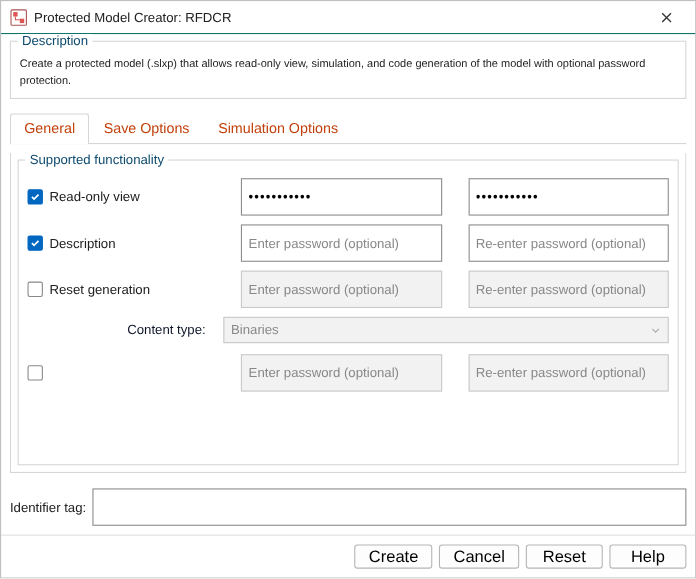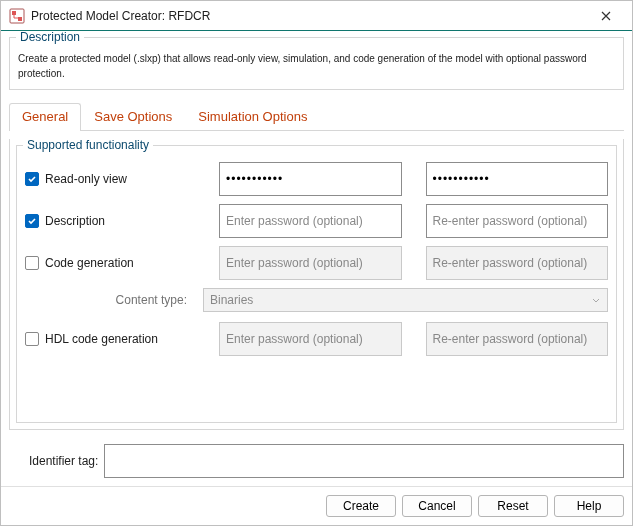--- a/index.html
+++ b/index.html
@@ -83,30 +83,30 @@
   }
   input.textfield:disabled { background: #f2f2f2; color: #888; border-color: #c9c9c9; }
   input.textfield::placeholder { color: #888; }
   input.textfield.pw { letter-spacing: 1px; }
   .select {
     height: 24px; border: 1px solid #c9c9c9; background: #f2f2f2;
     display: flex; align-items: center; justify-content: space-between;
     padding: 4px 6px; color: #888; cursor: default;
   }
   .content-type-row { display: grid; grid-template-columns: 170px 1fr; gap: 8px; align-items:center; margin-bottom: 10px; margin-top: 6px;}
-  .content-type-label { text-align: right; padding-right: 8px; color: #737373; }
-  .id-row { display: flex; align-items: center; gap: 6px; padding-top: 6px; margin-left: 20px; }
+  .content-type-label { text-align: right; padding-right: 8px; color: #0f172a; }
+  .id-row { display: flex; align-items: center; gap: 6px; padding-top: 6px; }
   .id-row input { flex: 1; }
   .buttonbar {
     display: flex; justify-content: flex-end; gap: 6px;
     padding: 8px; border-top: 1px solid #e0e0e0;
   }
   .btn {
     min-width: 70px; height: 22px; border: 1px solid #b5b5b5; background: #fdfdfd;
-    border-radius: 3px; cursor: pointer; font-family: inherit; font-size: 12px; padding: 0 12px;
+    border-radius: 3px; cursor: pointer; font-family: inherit; font-size: 15px; padding: 0 12px;
   }
 </style>
 </head>
 <body>
 
 <div class="window">
   <div class="titlebar">
     <span class="appicon">
       <svg width="16" height="16" viewBox="0 0 16 16">
         <rect x="1" y="1" width="14" height="14" rx="1" fill="#fff" stroke="#a55" stroke-width="1"></rect>
@@ -165,42 +165,41 @@
             </label>
             <input type="text" class="textfield" placeholder="Enter password (optional)" style="">
             <input type="text" class="textfield" placeholder="Re-enter password (optional)" style="">
           </div>
 
           <div class="row">
             <label class="check-label">
               <span class="checkbox">
                 
               </span>
-              <span>Code generation</span>
+              <span>Reset generation</span>
             </label>
             <input type="text" class="textfield" disabled="" placeholder="Enter password (optional)" style="">
             <input type="text" class="textfield" disabled="" placeholder="Re-enter password (optional)" style="">
           </div>
 
           <div class="content-type-row">
             <div class="content-type-label">Content type:</div>
             <div class="select">
               <span>Binaries</span>
               <svg width="10" height="10" viewBox="0 0 10 10">
                   <path d="M2 4 L5 7 L8 4" stroke="#aaa" stroke-width="1" fill="none"></path>
                 </svg>
             </div>
           </div>
 
           <div class="row">
             <label class="check-label">
               <span class="checkbox">
                 
               </span>
-              <span>HDL code generation</span>
             </label>
             <input type="text" class="textfield" disabled="" placeholder="Enter password (optional)" style="">
             <input type="text" class="textfield" disabled="" placeholder="Re-enter password (optional)" style="">
           </div>
 
         </div>
       </div>
     </div>
 
     <div class="id-row">

